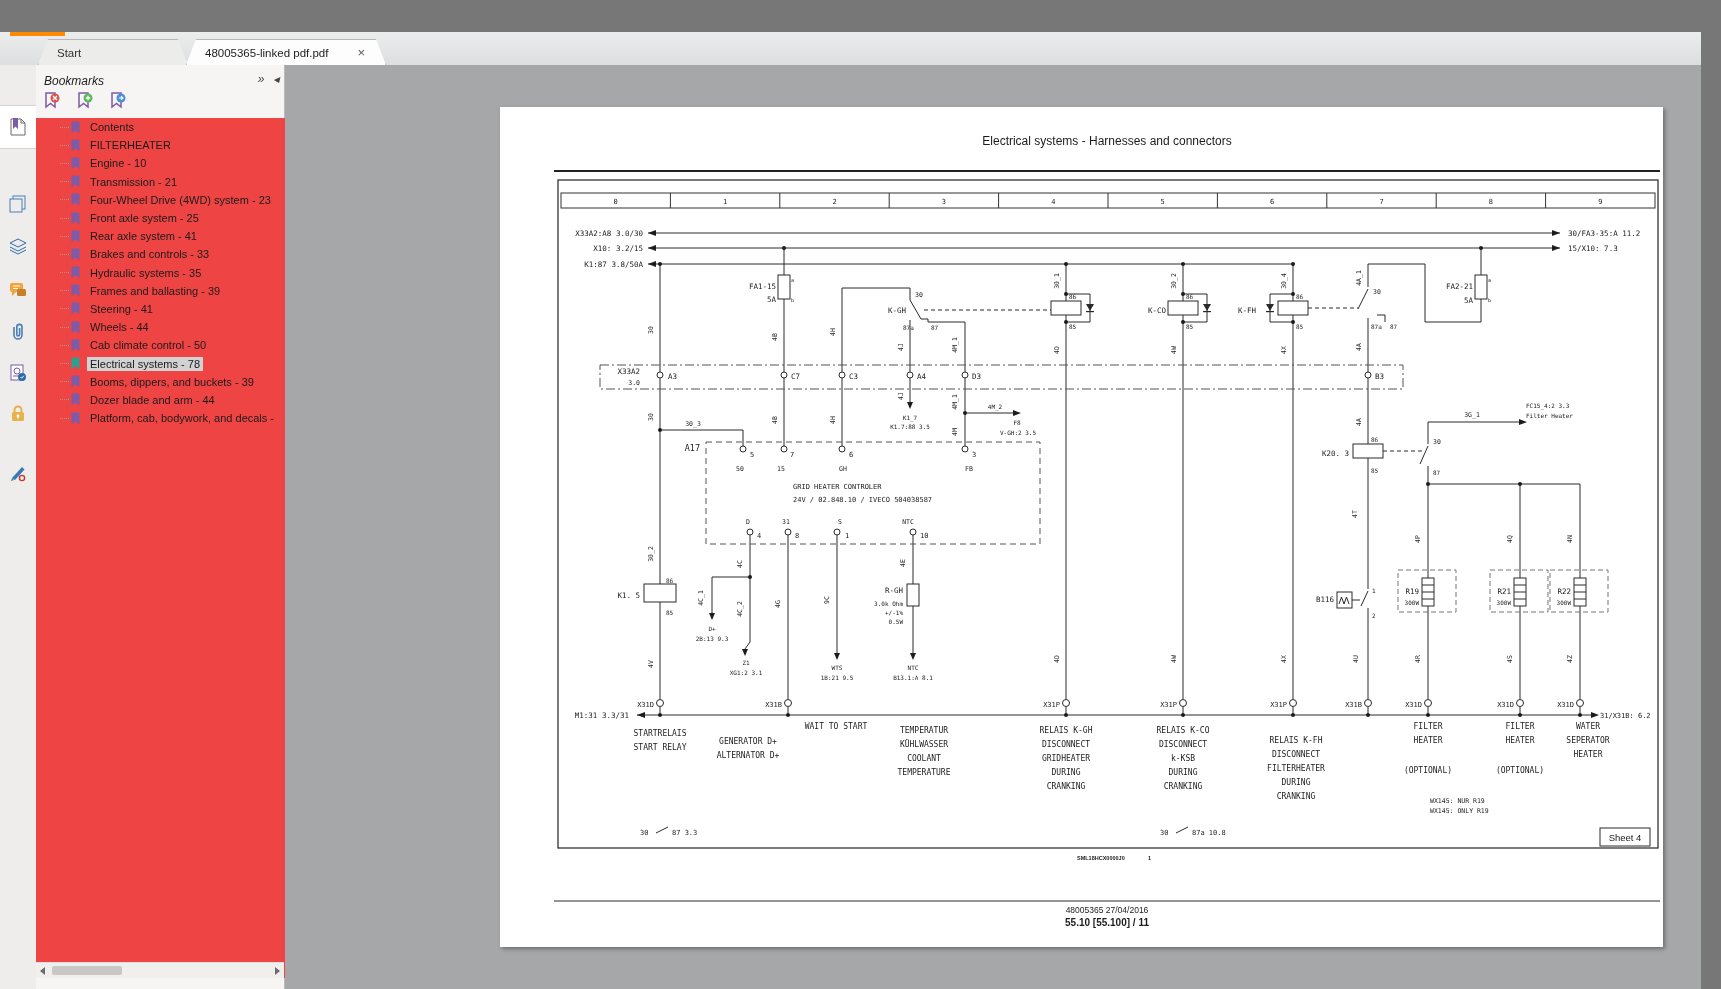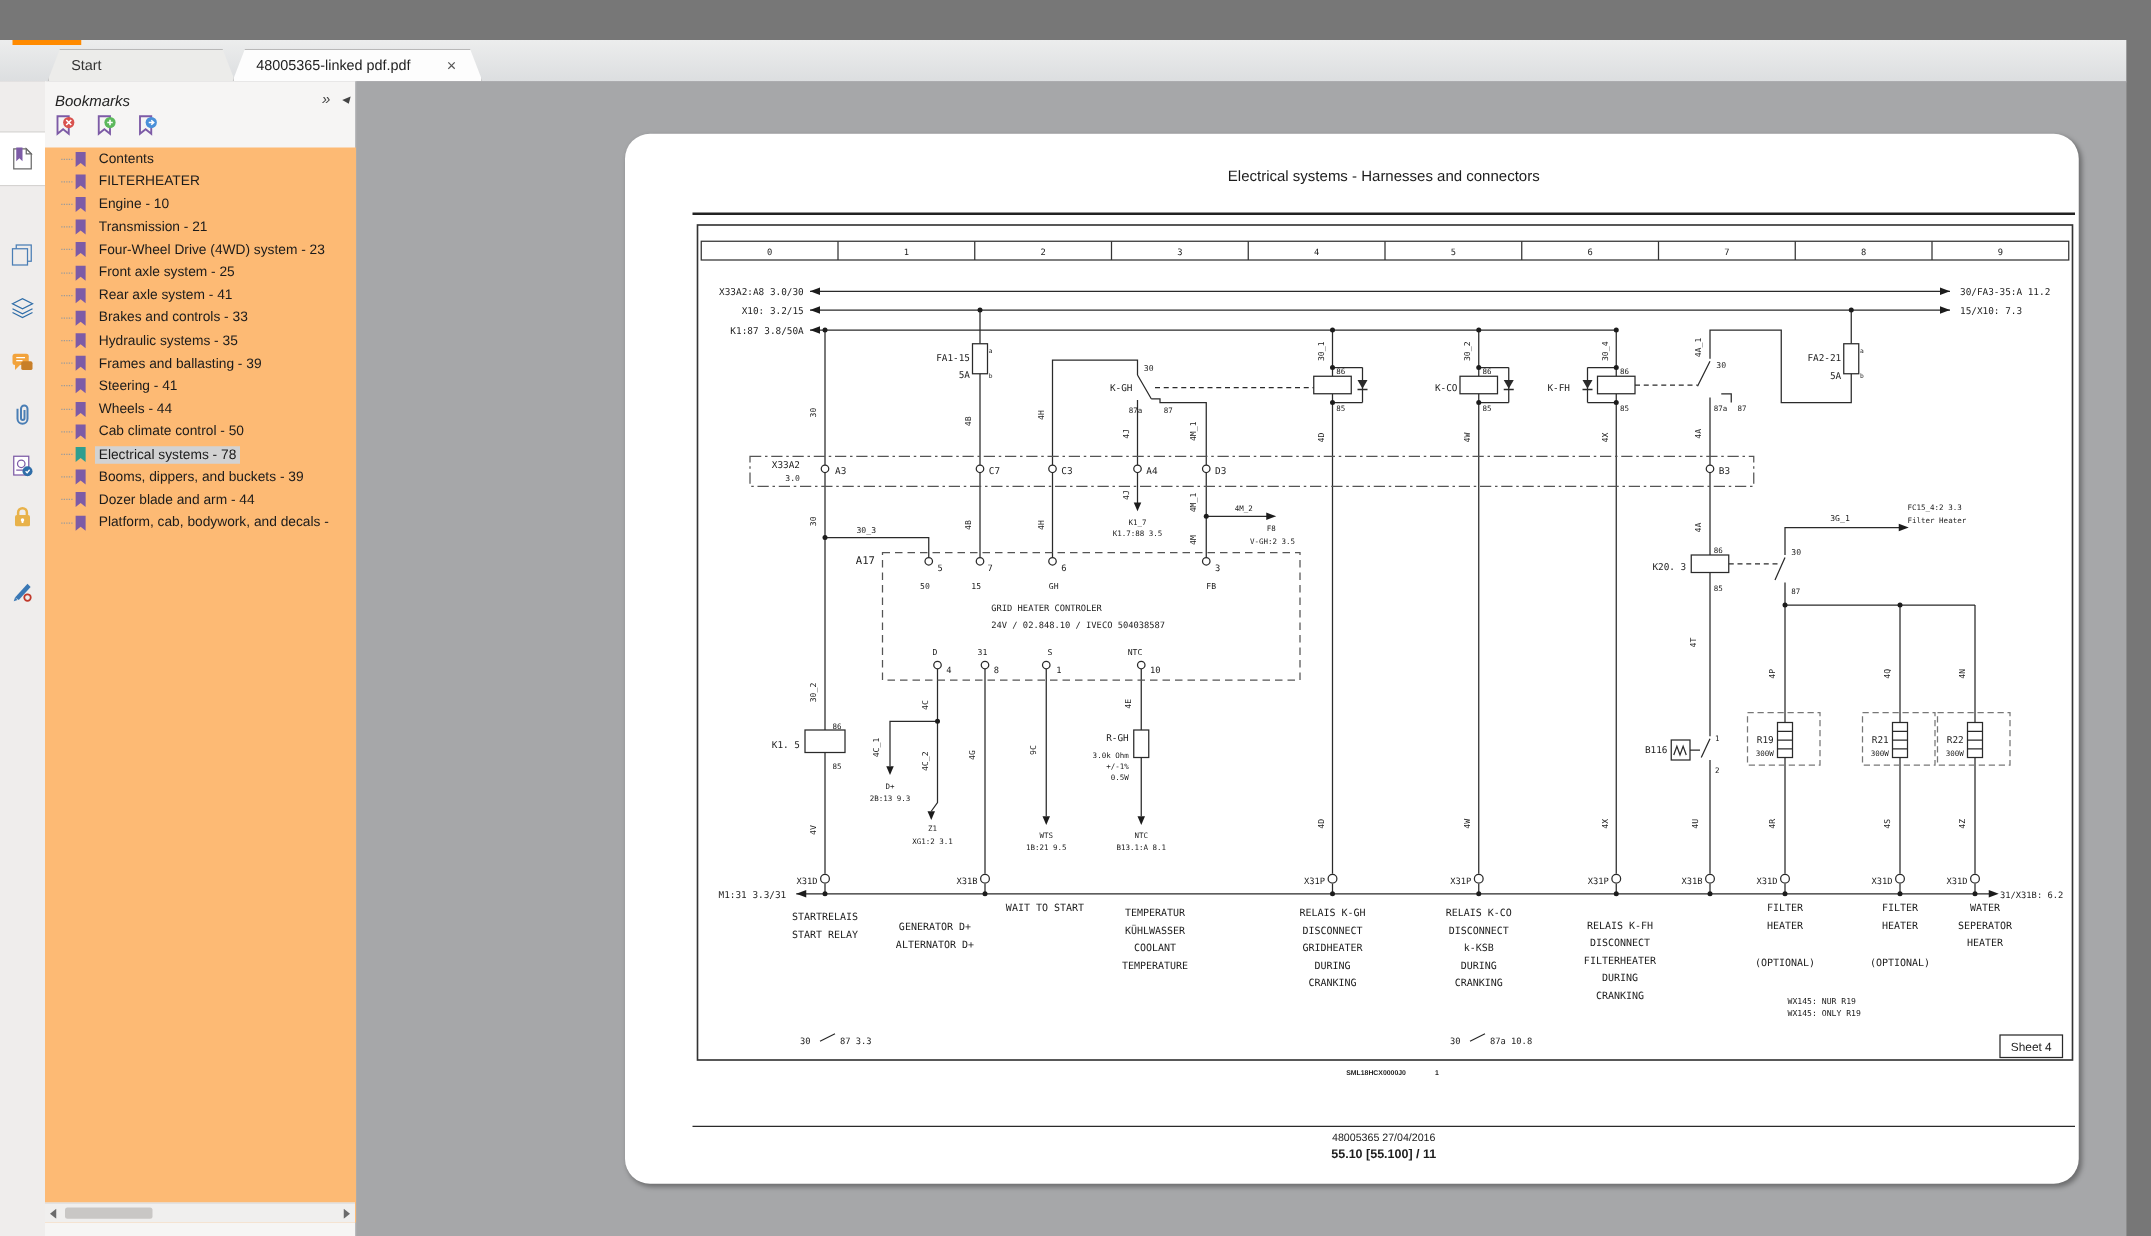--- a/index.html
+++ b/index.html
@@ -19,32 +19,32 @@
   .iconstrip{position:absolute;left:0;top:33px;width:36px;height:927px;background:#efedec;border-right:1px solid #dcdad8;}
   .stripbtn{position:absolute;left:0;width:36px;height:42px;display:flex;align-items:center;justify-content:center;}
   .stripbtn.active{background:#fff;border-top:1px solid #d5d3d1;border-bottom:1px solid #d5d3d1;}
   
   .panel{position:absolute;left:36px;top:33px;width:249px;height:927px;background:#f6f5f4;border-right:1px solid #b9babc;box-sizing:border-box;}
   .panel-hd{position:absolute;left:0;top:4px;width:100%;height:24px;font-style:italic;}
   .panel-hd .ttl{position:absolute;left:8px;top:5px;font-size:12px;color:#222;}
   .panel-hd .hbtn{position:absolute;top:3px;font-size:12px;color:#444;width:14px;text-align:center;}
   .panel-tools{position:absolute;left:6px;top:26px;height:24px;display:flex;gap:13px;}
   .ptool{width:20px;height:22px;display:flex;align-items:center;justify-content:center;}
-  .bm-list{position:absolute;left:0;top:53px;width:249px;height:860px;overflow:hidden;background:#fdba74;}
+  .bm-list{position:absolute;left:0;top:53px;width:249px;height:860px;overflow:hidden;background:#ef4444;padding-left:11px;}
   .bm-item{position:relative;height:18.2px;display:flex;align-items:center;white-space:nowrap;}
   .bm-item .tree{display:inline-block;width:9px;margin-left:13px;border-top:1px dotted #9a9a9a;}
   .bm-item svg{margin:0 6px 0 1px;flex:none;}
   .bm-item .lbl{font-size:11px;color:#1b1b1b;padding:1px 3px;}
   .bm-item.sel .lbl{background:#d2d2d2;}
   .hscroll{position:absolute;left:0;bottom:14px;width:248px;height:15px;background:#f0efee;border-top:1px solid #ddd;}
   .hscroll .thumb{position:absolute;left:16px;top:3px;width:70px;height:9px;background:#c9c7c5;border-radius:2px;}
   .sarrow{position:absolute;top:2px;width:12px;height:11px;display:flex;align-items:center;justify-content:center;}
   
   .canvas{position:absolute;left:285px;top:33px;width:1436px;height:927px;background:#a6a7a9;}
-  .page{position:absolute;left:215px;top:42px;width:1163px;height:840px;background:#fff;box-shadow:2px 2px 4px rgba(0,0,0,.35);border-radius:20px;}
+  .page{position:absolute;left:215px;top:42px;width:1163px;height:840px;background:#fff;box-shadow:2px 2px 4px rgba(0,0,0,.35);}
   .page svg{position:absolute;left:0;top:0;}
   #diagram text{font-family:"DejaVu Sans Mono",monospace;fill:#1c1c1c;}
   #diagram .sansT{font-family:"Liberation Sans",sans-serif;}
   
   .statusbar{position:absolute;left:0;top:960px;width:1721px;height:29px;background:#f2f1f0;border-top:1px solid #cfcdcb;}
   .sbtn{position:absolute;top:5px;width:20px;height:19px;display:flex;align-items:center;justify-content:center;}
   .pagebox{position:absolute;left:826px;top:4px;width:96px;height:20px;background:#fff;border:1px solid #a5a8ab;box-sizing:border-box;
            font-size:11px;color:#222;display:flex;align-items:center;gap:40px;}
   .pagebox .val{padding-left:7px;flex:1;}
   .pagebox .caret{width:14px;height:100%;border-left:1px solid #c4c6c8;display:flex;align-items:center;justify-content:center;}

